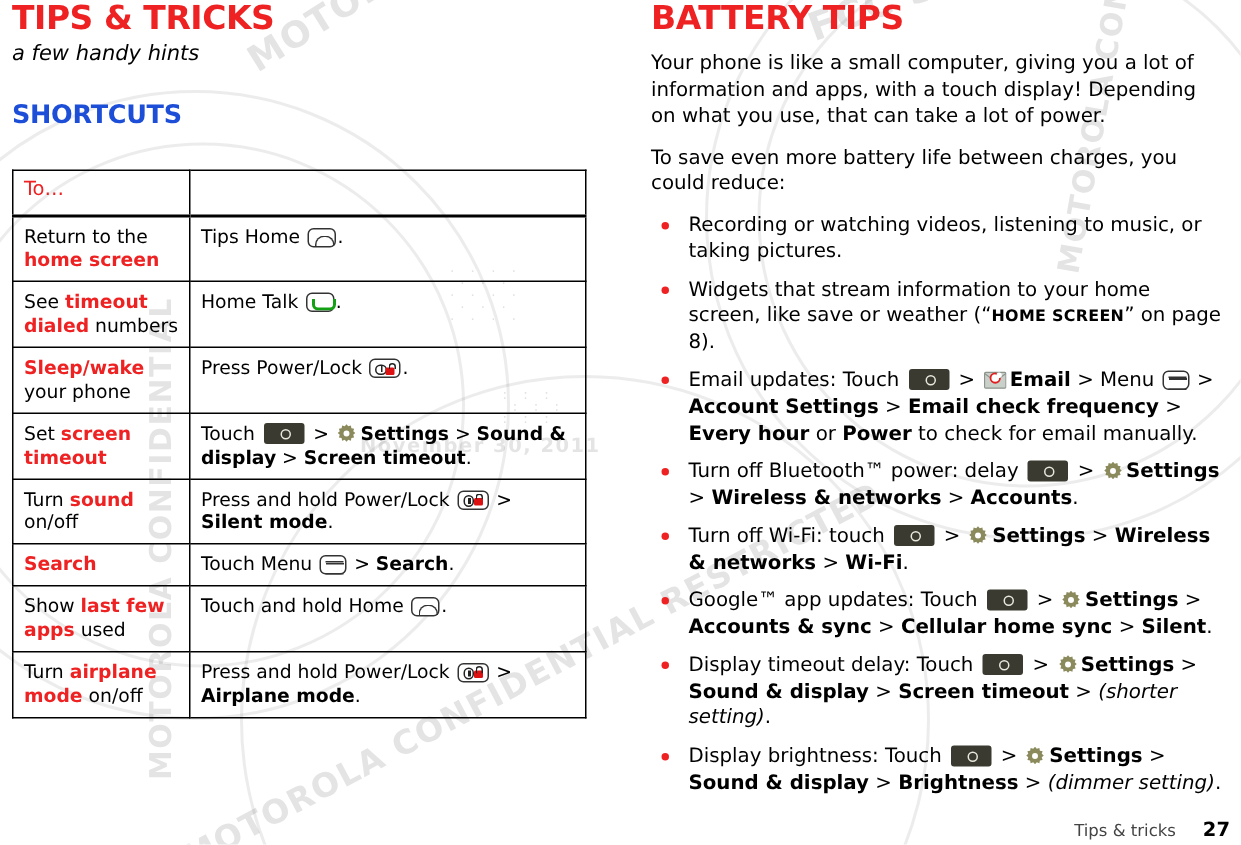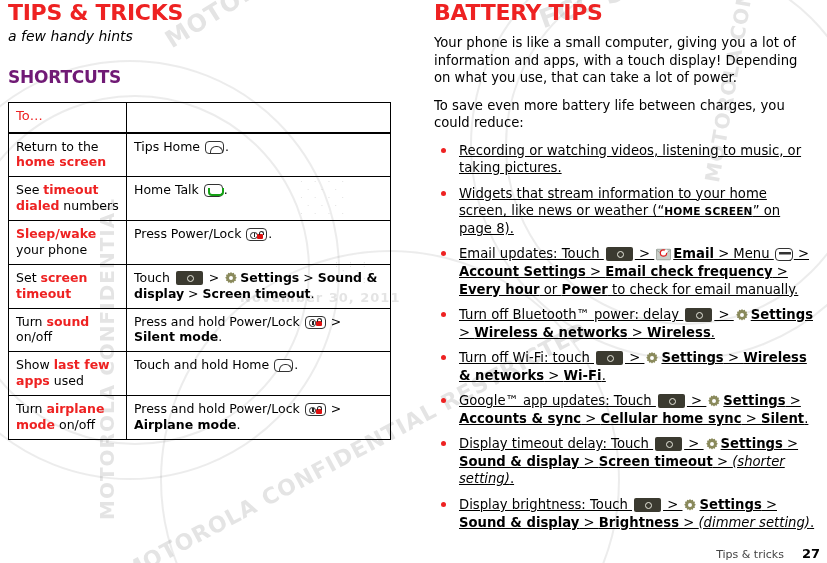--- a/index.html
+++ b/index.html
@@ -57,21 +57,21 @@
     margin: 0;
     padding: 0;
     font-family: "DejaVu Sans", sans-serif;
   }
   .chapter-sub {
     font-size: 14px;
     font-style: italic;
     margin: 3px 0 0 0;
   }
   h2.sub-title {
-    color: #701a75;
+    color: #1d4ed8;
     font-size: 17px;
     font-weight: bold;
     letter-spacing: -0.2px;
     margin: 0;
   }
 
   
   table.shortcuts {
     border-collapse: collapse;
     width: 382px;
@@ -105,21 +105,20 @@
     list-style: none;
     margin: 0;
     padding: 0;
   }
   ul.tips li {
     position: relative;
     padding-left: 25px;
     margin-bottom: 8px;
     font-size: 13.2px;
     line-height: 1.33;
-    text-decoration: underline;
   }
   ul.tips li:before {
     content: "";
     position: absolute;
     left: 7px;
     top: 6px;
     width: 5px;
     height: 5px;
     background: #ee2222;
     border-radius: 50%;
@@ -291,21 +290,21 @@
 : : :</div>
 </div>
 
 <div class="page">
 
   <div class="col-left">
     <h1 class="section-title">TIPS &amp; TRICKS</h1>
     <p class="chapter-sub">a few handy hints</p>
     <h2 class="sub-title" style="margin-top:23px;">SHORTCUTS</h2>
 
-    <table class="shortcuts" style="margin-top:15px;">
+    <table class="shortcuts" style="margin-top:26px;">
       <tbody id="shortcuts-body">
         <tr class="head">
           <td class="c1 to-label">To…</td>
           <td class="c2"></td>
         </tr>
       <tr>
             <td class="c1"><span>Return to the </span><span class="red">home screen</span></td>
             <td class="c2"><span>Tips Home </span><span class="key home"></span><span>.</span></td>
           </tr>
           <tr>
@@ -321,48 +320,52 @@
             <td class="c2"><span>Touch </span><span class="launcher"></span><span> &gt; </span><span class="gear"><svg viewBox="0 0 24 24" width="14" height="14">
                   <path fill="#8a8a5c" d="M12 1.5l2 2.3 3-1 .6 3.1 3.1.6-1 3 2.3 2-2.3 2 1 3-3.1.6-.6 3.1-3-1-2 2.3-2-2.3-3 1-.6-3.1-3.1-.6 1-3-2.3-2 2.3-2-1-3 3.1-.6.6-3.1 3 1z"></path>
                   <circle cx="12" cy="12" r="3.4" fill="#ffffff"></circle>
                 </svg></span><span class="bold">Settings</span><span> &gt; </span><span class="bold">Sound &amp; display</span><span> &gt; </span><span class="bold">Screen timeout</span><span>.</span></td>
           </tr>
           <tr>
             <td class="c1"><span>Turn </span><span class="red">sound</span><span> on/off</span></td>
             <td class="c2"><span>Press and hold Power/Lock </span><span class="key power"><span class="pw"></span><span class="lk"></span></span><span> &gt; </span><span class="bold">Silent mode</span><span>.</span></td>
           </tr>
           <tr>
+            <td class="c1"><span class="red">Search</span></td>
+            <td class="c2"><span>Touch Menu </span><span class="key menu"></span><span> &gt; </span><span class="bold">Search</span><span>.</span></td>
+          </tr>
+          <tr>
             <td class="c1"><span>Show </span><span class="red">last few apps</span><span> used</span></td>
             <td class="c2"><span>Touch and hold Home </span><span class="key home"></span><span>.</span></td>
           </tr>
           <tr>
             <td class="c1"><span>Turn </span><span class="red">airplane mode</span><span> on/off</span></td>
             <td class="c2"><span>Press and hold Power/Lock </span><span class="key power"><span class="pw"></span><span class="lk"></span></span><span> &gt; </span><span class="bold">Airplane mode</span><span>.</span></td>
           </tr>
         </tbody>
     </table>
   </div>
 
   <div class="col-right">
     <h1 class="section-title">BATTERY TIPS</h1>
     <p class="para" style="margin-top:9px;">Your phone is like a small computer, giving you a lot of information and apps, with a touch display! Depending on what you use, that can take a lot of power.</p>
     <p class="para">To save even more battery life between charges, you could reduce:</p>
     <ul class="tips" id="tips-list">
         <li><span>Recording or watching videos, listening to music, or taking pictures.</span></li>
-        <li><span>Widgets that stream information to your home screen, like news or weather (“</span><span class="smallcaps">HOME SCREEN</span><span>” on page 8).</span></li>
+        <li><span>Widgets that stream information to your home screen, like save or weather (“</span><span class="smallcaps">HOME SCREEN</span><span>” on page 8).</span></li>
         <li><span>Email updates: Touch </span><span class="launcher"></span><span> &gt; </span><span class="mail"><svg viewBox="0 0 20 16" width="15" height="13">
               <rect x="0.5" y="1" width="19" height="14" rx="1" fill="#c9cfc9" stroke="#8d948d"></rect>
               <path d="M0.5 2 L10 9 L19.5 2" fill="none" stroke="#8d948d"></path>
               <circle cx="10" cy="6" r="5" fill="#e02020"></circle>
               <path d="M10 2.6a3.4 3.4 0 1 0 3.4 3.4 2.4 2.4 0 1 0-2.4-2.4" fill="#ffffff"></path>
             </svg></span><span class="bold">Email</span><span> &gt; Menu </span><span class="key menu"></span><span> &gt; </span><span class="bold">Account Settings</span><span> &gt; </span><span class="bold">Email check frequency</span><span> &gt; </span><span class="bold">Every hour</span><span> or </span><span class="bold">Power</span><span> to check for email manually.</span></li>
         <li><span>Turn off Bluetooth™ power: delay </span><span class="launcher"></span><span> &gt; </span><span class="gear"><svg viewBox="0 0 24 24" width="14" height="14">
               <path fill="#8a8a5c" d="M12 1.5l2 2.3 3-1 .6 3.1 3.1.6-1 3 2.3 2-2.3 2 1 3-3.1.6-.6 3.1-3-1-2 2.3-2-2.3-3 1-.6-3.1-3.1-.6 1-3-2.3-2 2.3-2-1-3 3.1-.6.6-3.1 3 1z"></path>
               <circle cx="12" cy="12" r="3.4" fill="#ffffff"></circle>
-            </svg></span><span class="bold">Settings</span><span> &gt; </span><span class="bold">Wireless &amp; networks</span><span> &gt; </span><span class="bold">Wireless</span><span>.</span></li>
+            </svg></span><span class="bold">Settings</span><span> &gt; </span><span class="bold">Wireless &amp; networks</span><span> &gt; </span><span class="bold">Accounts</span><span>.</span></li>
         <li><span>Turn off Wi-Fi: touch </span><span class="launcher"></span><span> &gt; </span><span class="gear"><svg viewBox="0 0 24 24" width="14" height="14">
               <path fill="#8a8a5c" d="M12 1.5l2 2.3 3-1 .6 3.1 3.1.6-1 3 2.3 2-2.3 2 1 3-3.1.6-.6 3.1-3-1-2 2.3-2-2.3-3 1-.6-3.1-3.1-.6 1-3-2.3-2 2.3-2-1-3 3.1-.6.6-3.1 3 1z"></path>
               <circle cx="12" cy="12" r="3.4" fill="#ffffff"></circle>
             </svg></span><span class="bold">Settings</span><span> &gt; </span><span class="bold">Wireless &amp; networks</span><span> &gt; </span><span class="bold">Wi-Fi</span><span>.</span></li>
         <li><span>Google™ app updates: Touch </span><span class="launcher"></span><span> &gt; </span><span class="gear"><svg viewBox="0 0 24 24" width="14" height="14">
               <path fill="#8a8a5c" d="M12 1.5l2 2.3 3-1 .6 3.1 3.1.6-1 3 2.3 2-2.3 2 1 3-3.1.6-.6 3.1-3-1-2 2.3-2-2.3-3 1-.6-3.1-3.1-.6 1-3-2.3-2 2.3-2-1-3 3.1-.6.6-3.1 3 1z"></path>
               <circle cx="12" cy="12" r="3.4" fill="#ffffff"></circle>
             </svg></span><span class="bold">Settings</span><span> &gt; </span><span class="bold">Accounts &amp; sync</span><span> &gt; </span><span class="bold">Cellular home sync</span><span> &gt; </span><span class="bold">Silent</span><span>.</span></li>
         <li><span>Display timeout delay: Touch </span><span class="launcher"></span><span> &gt; </span><span class="gear"><svg viewBox="0 0 24 24" width="14" height="14">
               <path fill="#8a8a5c" d="M12 1.5l2 2.3 3-1 .6 3.1 3.1.6-1 3 2.3 2-2.3 2 1 3-3.1.6-.6 3.1-3-1-2 2.3-2-2.3-3 1-.6-3.1-3.1-.6 1-3-2.3-2 2.3-2-1-3 3.1-.6.6-3.1 3 1z"></path>

